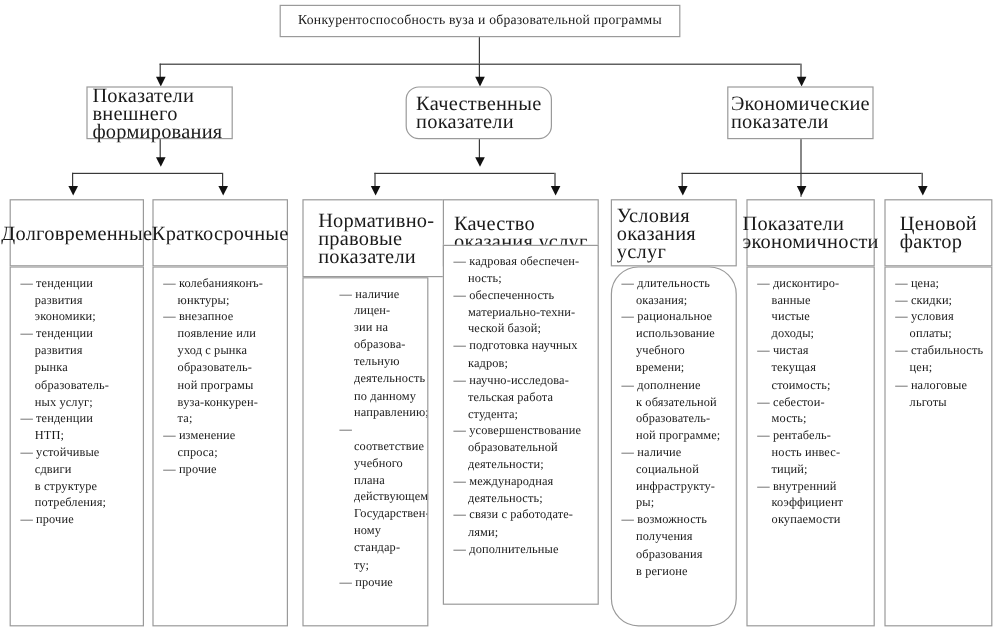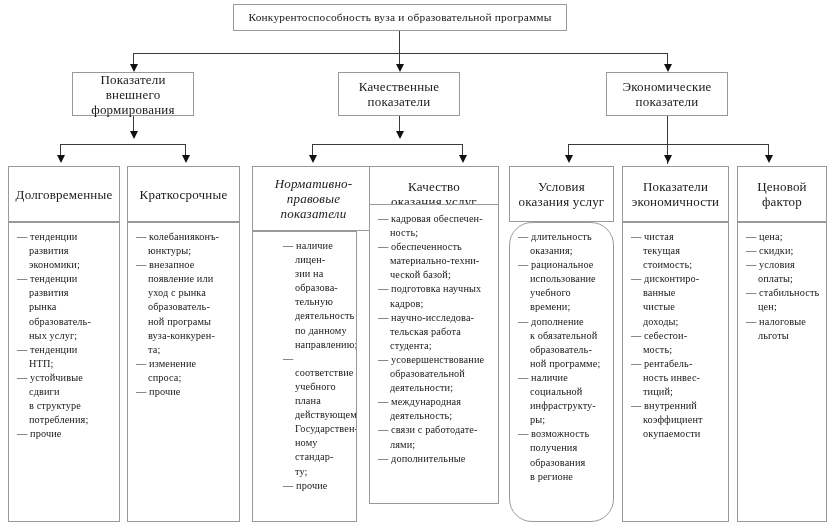--- a/index.html
+++ b/index.html
@@ -21,24 +21,23 @@
   .box {
     position: absolute;
     box-sizing: border-box;
     border: 1px solid #9a9a9a;
     background: #ffffff;
   }
   .box.header-box {
     display: flex;
     align-items: center;
     justify-content: center;
-    text-align: center;
   }
   .box-title {
-    font-size: 13px;
+    font-size: 17px;
     line-height: 15px;
     letter-spacing: 0.2px;
     padding: 0 4px;
     white-space: pre-line;
   }
   #root-box .box-title {
     font-size: 11.4px;
   }
   .list-box {
     position: absolute;
@@ -94,21 +93,21 @@
   <div class="vline" style="left:399px; top:53px; height:12px;"></div>
   <div class="vline" style="left:667px; top:53px; height:12px;"></div>
   <div class="arrow" style="left:130px; top:64px;"></div>
   <div class="arrow" style="left:396px; top:64px;"></div>
   <div class="arrow" style="left:664px; top:64px;"></div>
 
   <div class="box header-box" style="left:72px; top:72px; width:122px; height:44px;">
     <span class="box-title">Показатели внешнего
 формирования</span>
   </div>
-  <div class="box header-box" style="left:338px; top:72px; width:122px; height:44px;">
+  <div class="box header-box" style="left:338px; top:72px; width:122px; height:44px;border-radius:11px;">
     <span class="box-title">Качественные
 показатели</span>
   </div>
   <div class="box header-box" style="left:606px; top:72px; width:122px; height:44px;">
     <span class="box-title">Экономические
 показатели</span>
   </div>
 
   <div class="vline" style="left:133px; top:116px; height:17px;"></div>
   <div class="arrow" style="left:130px; top:131px;"></div>
@@ -133,21 +132,21 @@
   <div class="arrow" style="left:565px; top:155px;"></div>
   <div class="arrow" style="left:664px; top:155px;"></div>
   <div class="arrow" style="left:765px; top:155px;"></div>
 
   <div class="box header-box" style="left:8px; top:166px; width:112px; height:56px;">
     <span class="box-title">Долговременные</span>
   </div>
   <div class="box header-box" style="left:127px; top:166px; width:113px; height:56px;">
     <span class="box-title">Краткосрочные</span>
   </div>
-  <div class="box header-box" style="left:252px; top:166px; width:123px; height:65px;font-style:italic;">
+  <div class="box header-box" style="left:252px; top:166px; width:123px; height:65px;">
     <span class="box-title">Нормативно-
 правовые
 показатели</span>
   </div>
   <div class="box header-box" style="left:369px; top:166px; width:130px; height:56px;font-family:Liberation Serif, serif;">
     <span class="box-title">Качество
 оказания услуг</span>
   </div>
   <div class="box header-box" style="left:509px; top:166px; width:105px; height:56px;">
     <span class="box-title">Условия
@@ -242,27 +241,27 @@
       <div class="list-item">— наличие
 социальной
 инфраструкту-
 ры;</div>
       <div class="list-item">— возможность
 получения
 образования
 в регионе</div>
     </div>
   <div class="list-box" id="list-5" style="left:622px; top:222px; width:107px; height:300px;">
-      <div class="list-item">— чистая
-текущая
-стоимость;</div>
       <div class="list-item">— дисконтиро-
 ванные
 чистые
 доходы;</div>
+      <div class="list-item">— чистая
+текущая
+стоимость;</div>
       <div class="list-item">— себестои-
 мость;</div>
       <div class="list-item">— рентабель-
 ность инвес-
 тиций;</div>
       <div class="list-item">— внутренний
 коэффициент
 окупаемости</div>
     </div>
   <div class="list-box" id="list-6" style="left:737px; top:222px; width:90px; height:300px;">

